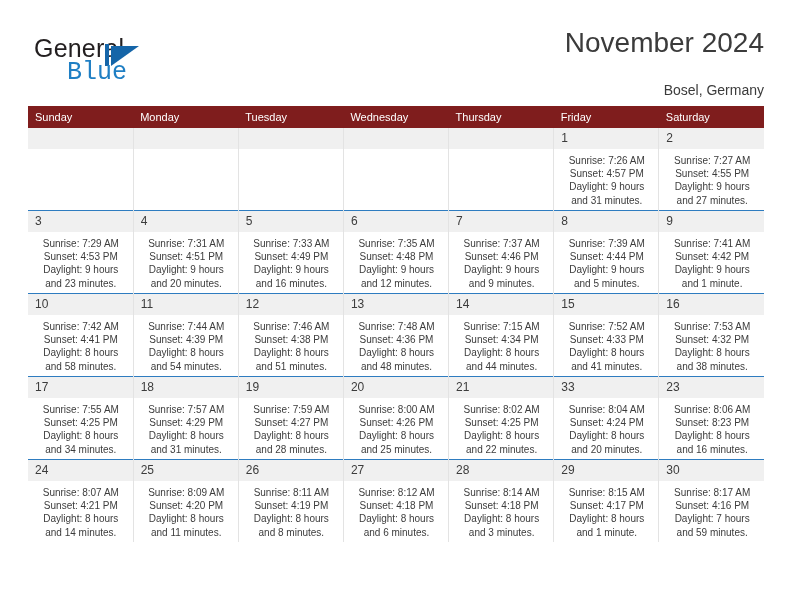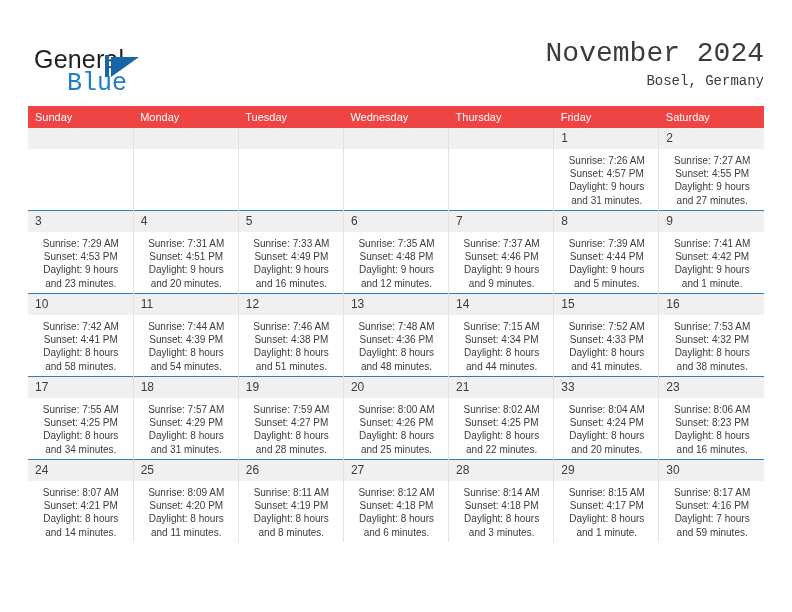--- a/index.html
+++ b/index.html
@@ -18,21 +18,21 @@
     position: relative;
     width: 792px;
     height: 612px;
     box-sizing: border-box;
   }
 
   
   .header {
     position: absolute;
     left: 28px;
-    top: 37px;
+    top: 26px;
     right: 28px;
     height: 72px;
   }
   .brand {
     position: absolute;
     left: 6px;
     top: 8px;
     width: 250px;
     height: 60px;
   }
@@ -76,49 +76,48 @@
     height: 0;
     border-top: 20px solid #1565a8;
     border-right: 28px solid transparent;
   }
 
   .title-block {
     position: absolute;
     right: 0;
     top: 0;
     text-align: right;
-    font-family: Liberation Mono, monospace;
   }
   .cal-title {
     font-size: 28px;
     color: #3b3b3b;
     line-height: 34px;
     white-space: nowrap;
     font-weight: normal;
     margin: 0;
   }
   .cal-subtitle {
     font-size: 14px;
     color: #3b3b3b;
     line-height: 20px;
-    margin-top: 0;
+    margin-top: 20px;
     white-space: nowrap;
   }
 
   
   .calendar {
     position: absolute;
     left: 28px;
     top: 106px;
     width: 736px;
     border-collapse: collapse;
     table-layout: fixed;
   }
   .calendar th {
-    background: #ef4444;
+    background: #7f1d1d;
     color: #ffffff;
     font-size: 11px;
     font-weight: normal;
     text-align: left;
     padding: 5px 0 5px 7px;
     border: none;
     height: 11px;
   }
   .calendar td {
     vertical-align: top;

